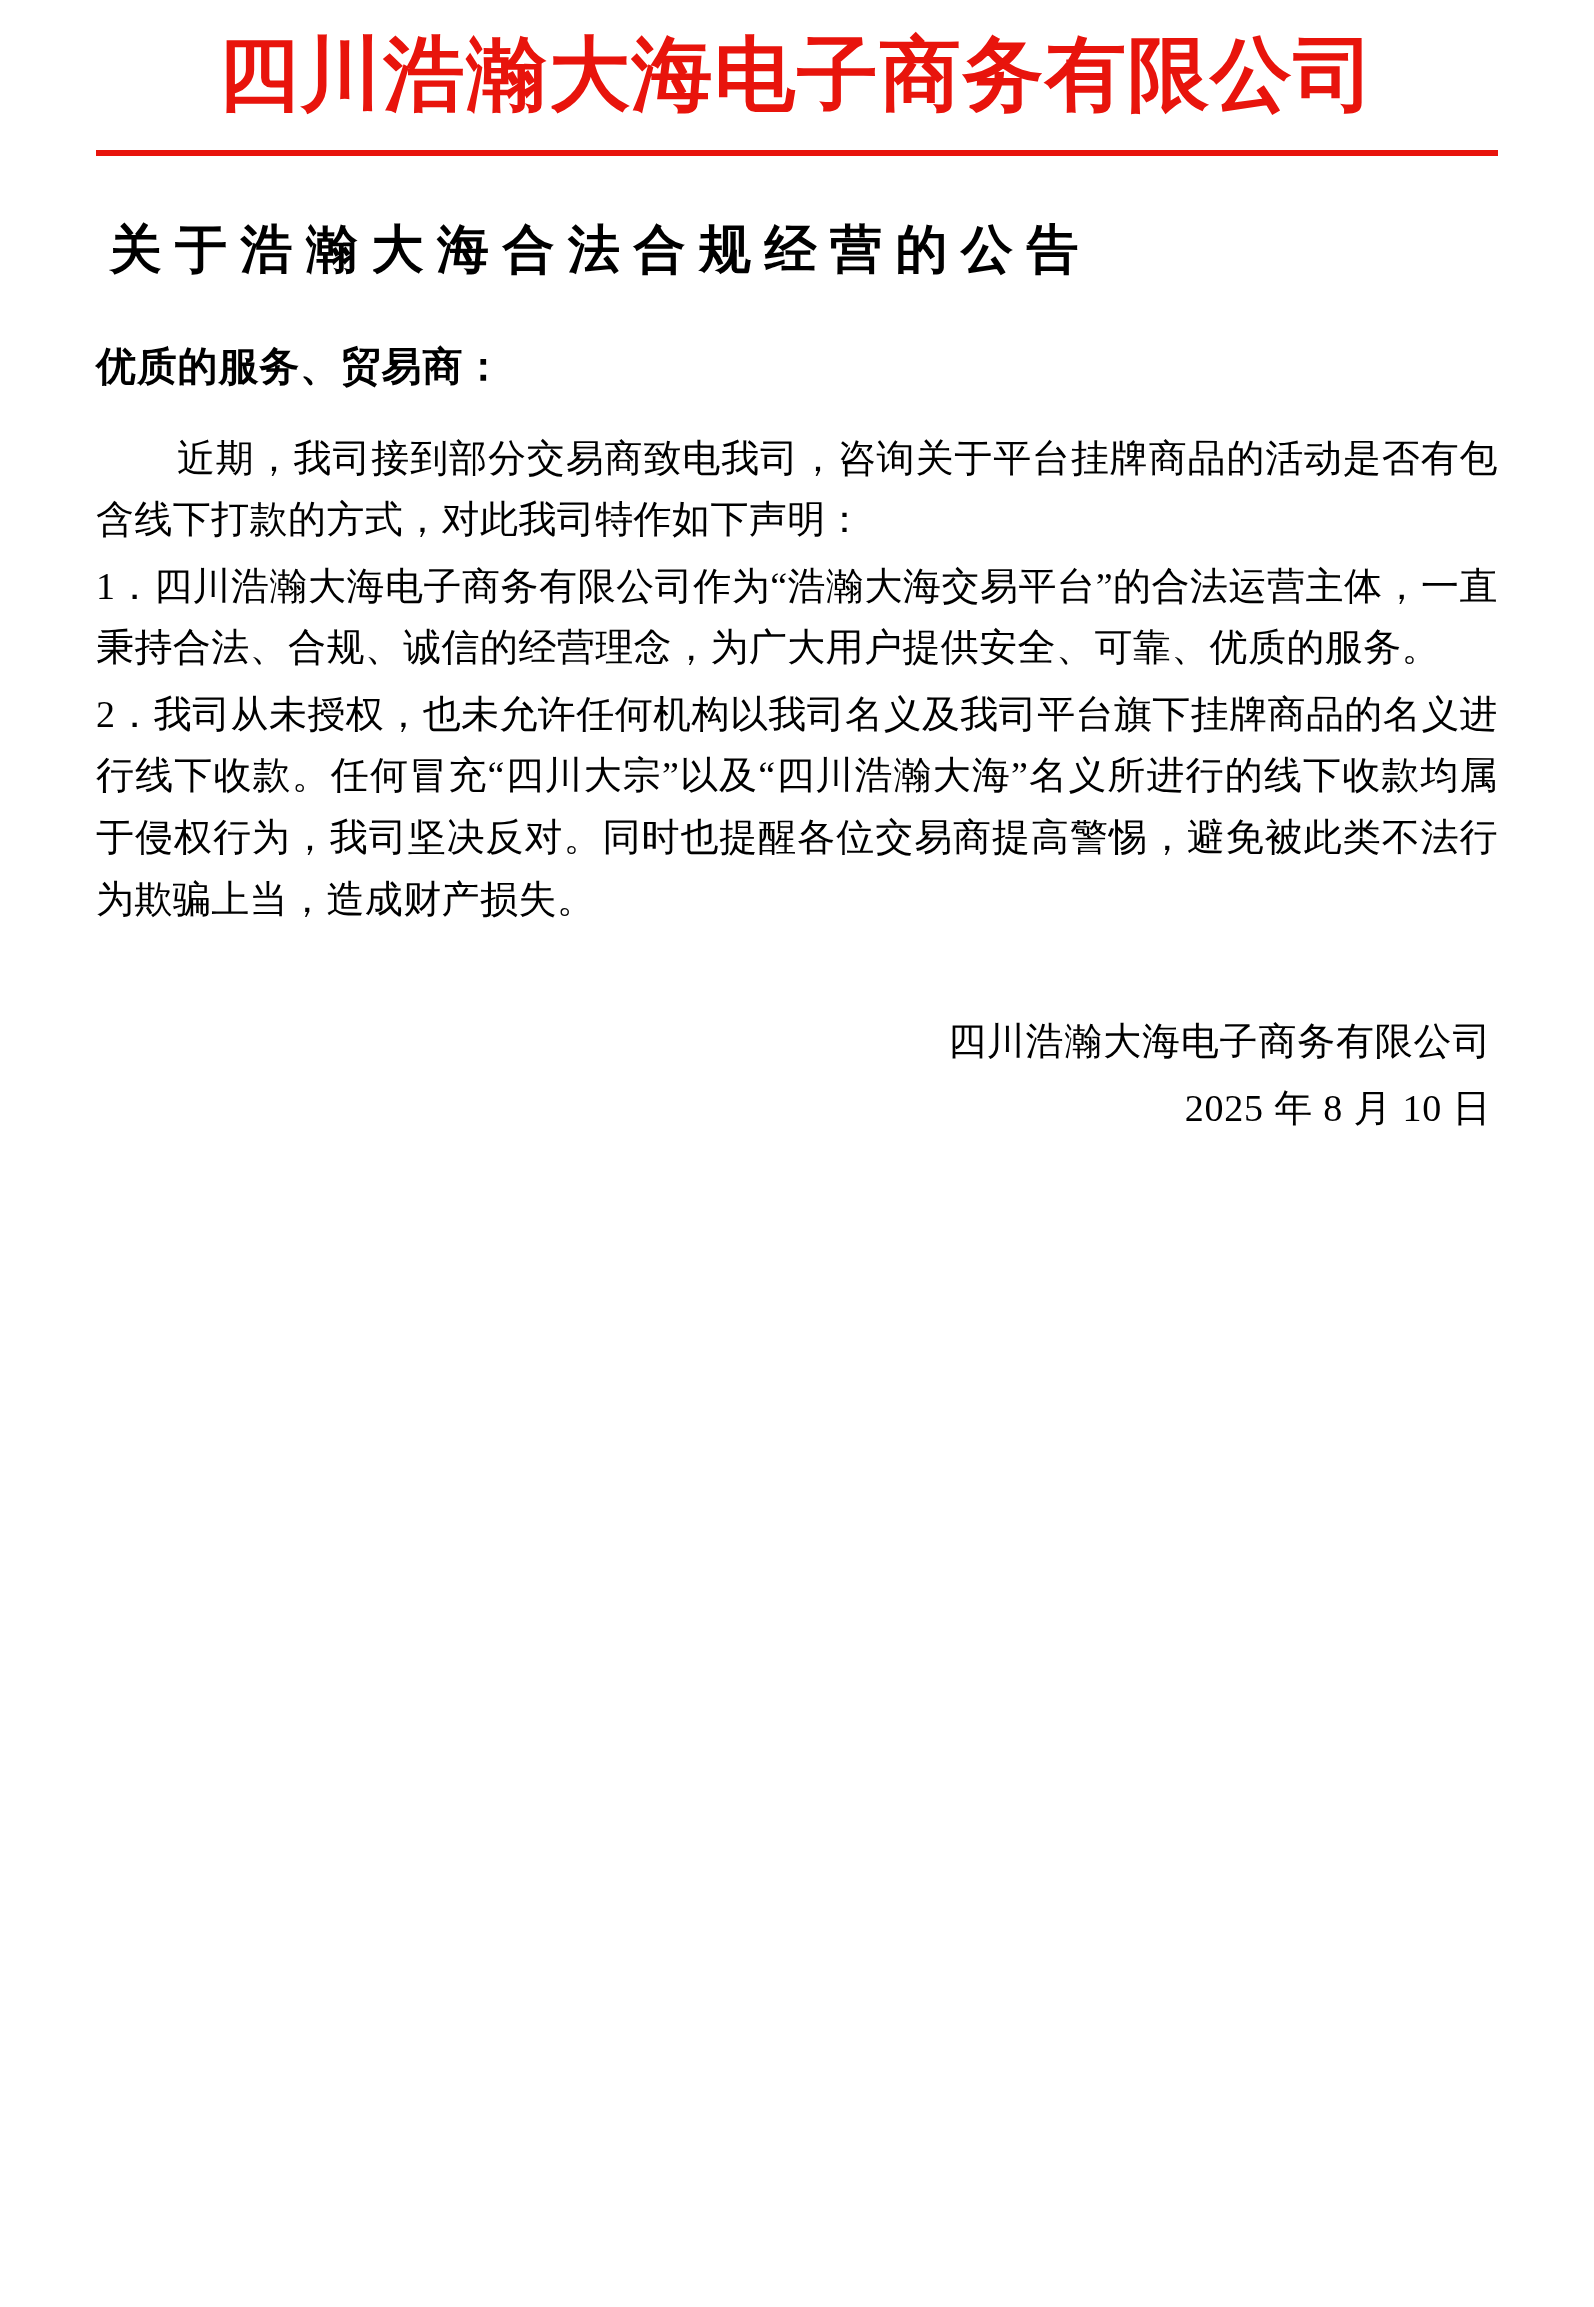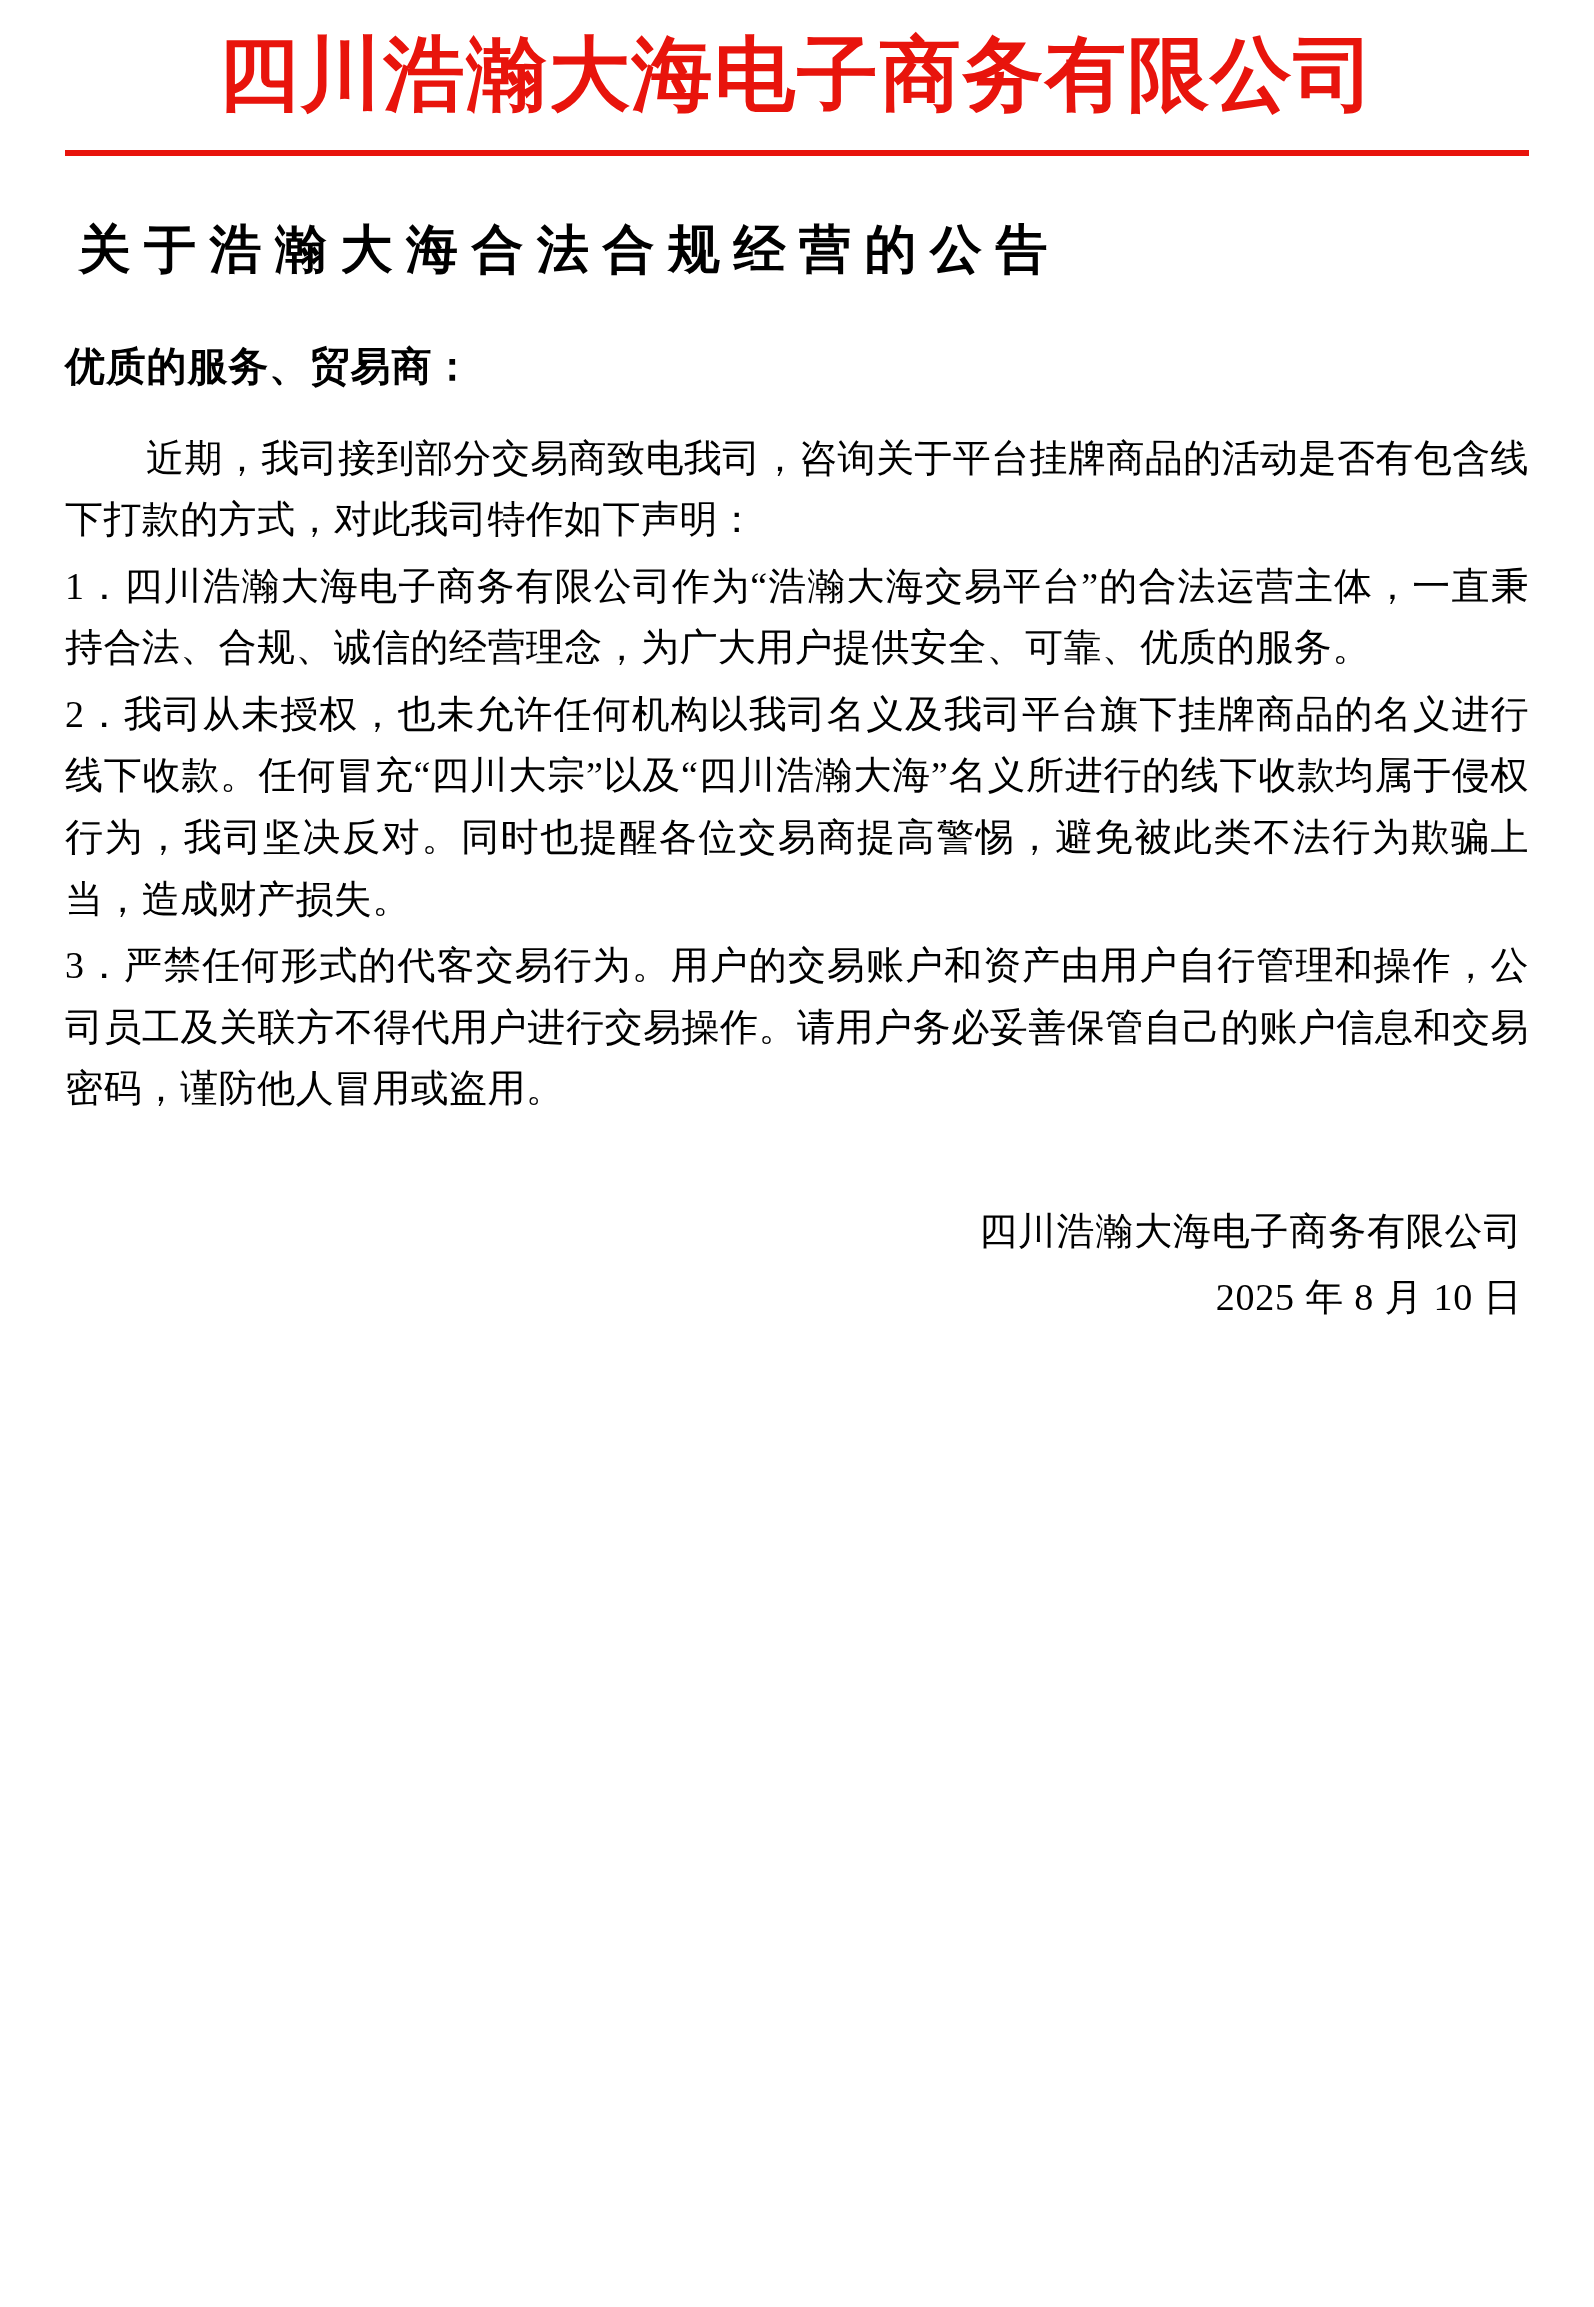--- a/index.html
+++ b/index.html
@@ -12,21 +12,21 @@
     height: 2307px;
     font-family: "Liberation Serif", "DejaVu Serif", serif;
     color: #000000;
     overflow: hidden;
   }
   .page {
     position: relative;
     width: 1594px;
     height: 2307px;
     box-sizing: border-box;
-    padding: 0 65px;
+    padding: 0 96px;
   }
   
   .letterhead {
     padding-top: 29px;
     text-align: center;
   }
   .company-name {
     font-family: "Liberation Sans", "DejaVu Sans", sans-serif;
     font-weight: bold;
     color: #e8140c;
@@ -97,21 +97,20 @@
   </div>
 
   <div class="doc-title">关于浩瀚大海合法合规经营的公告</div>
 
   <div class="salutation">优质的服务、贸易商：</div>
 
   <div class="body-block">
     <p class="para indent">近期，我司接到部分交易商致电我司，咨询关于平台挂牌商品的活动是否有包含线下打款的方式，对此我司特作如下声明：</p>
     <p class="para">1．四川浩瀚大海电子商务有限公司作为“浩瀚大海交易平台”的合法运营主体，一直秉持合法、合规、诚信的经营理念，为广大用户提供安全、可靠、优质的服务。</p>
     <p class="para">2．我司从未授权，也未允许任何机构以我司名义及我司平台旗下挂牌商品的名义进行线下收款。任何冒充“四川大宗”以及“四川浩瀚大海”名义所进行的线下收款均属于侵权行为，我司坚决反对。同时也提醒各位交易商提高警惕，避免被此类不法行为欺骗上当，造成财产损失。</p>
-    <p class="para">3．严禁任何形式的代客交易行为。用户的交易账户和资产由用户自行管理和操作，公司员工及关联方不得代用户进行交易操作。请用户务必妥善保管自己的账户信息和交易密码，谨防他人冒用或盗用。</p>
   </div>
 
   <div class="signature">
     <div class="sign-company">四川浩瀚大海电子商务有限公司</div>
     <div class="sign-date">2025 年 8 月 10 日</div>
   </div>
 
 </div>
 
 

